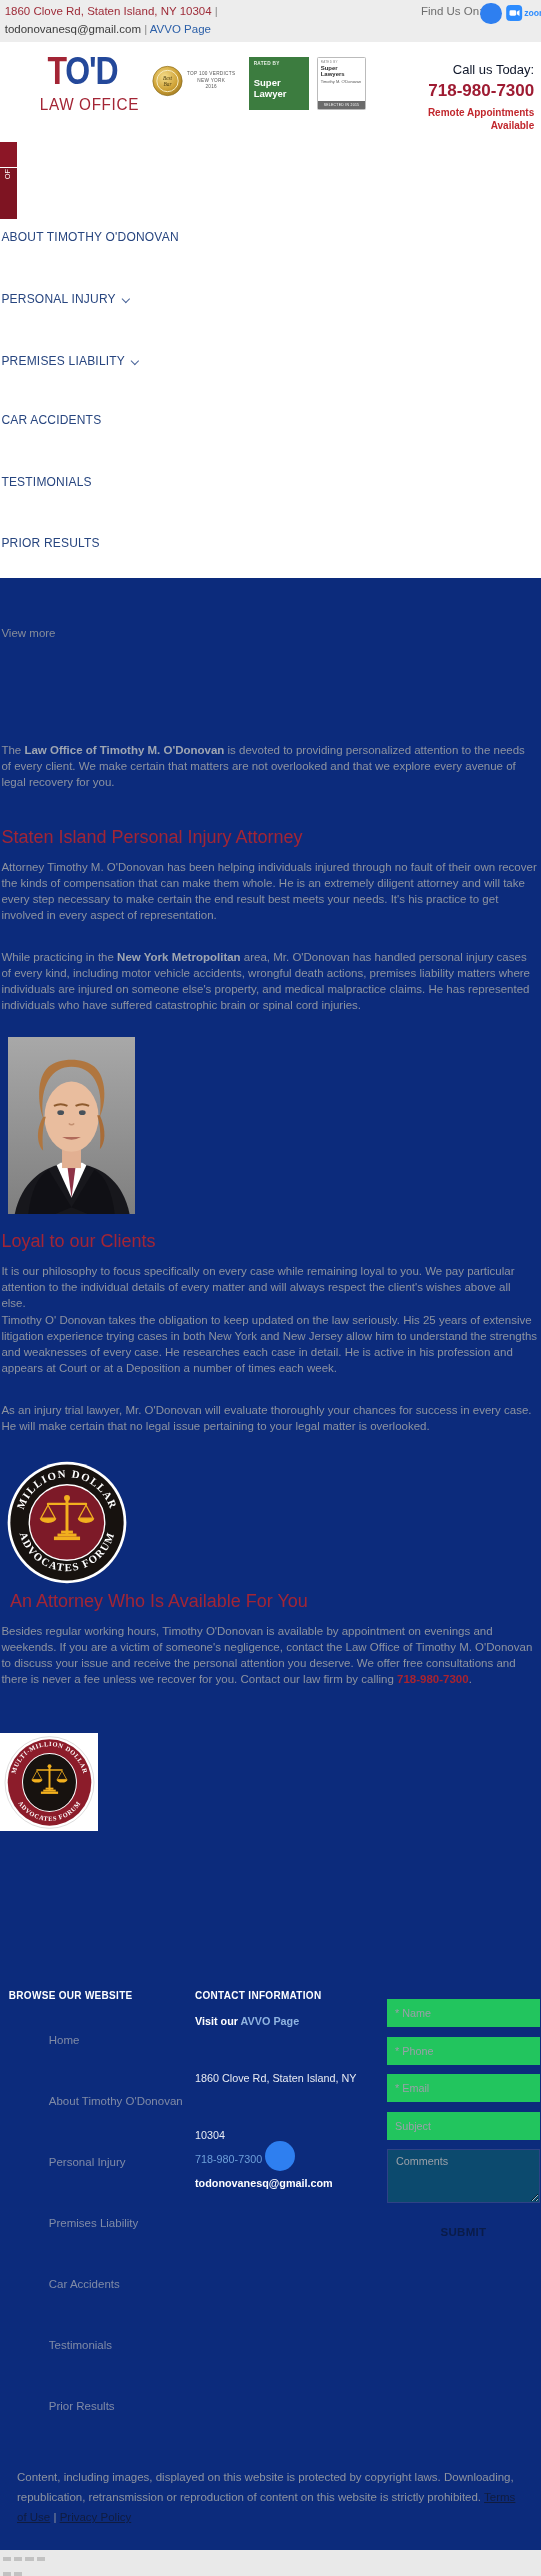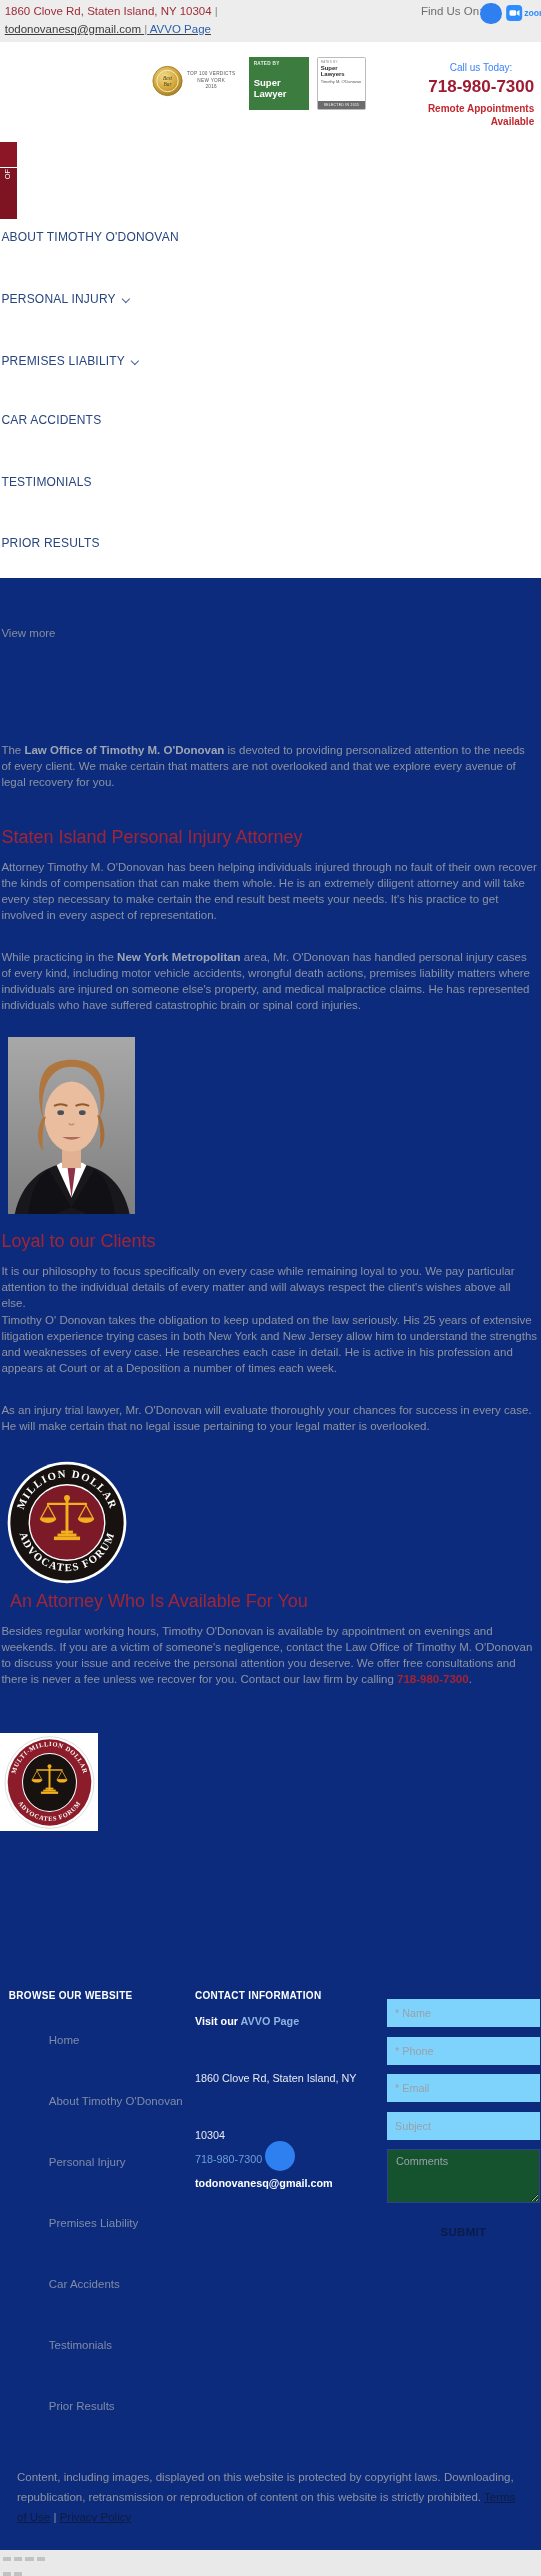--- a/index.html
+++ b/index.html
@@ -2,21 +2,21 @@
 <html style="font-size:10.8px"><head>
 <meta charset="utf-8">
 <style>
   html,body{margin:0;padding:0;background:#fff;font-family:"Liberation Sans",sans-serif;}
   .page{position:relative;width:541px;height:2576px;background:#ffffff;overflow:hidden;}
 
   
   .topbar{position:absolute;left:0;top:0;width:541px;height:42px;background:#ededed;}
   .topbar .addr{position:absolute;left:4.7px;top:4.7px;font-size:11.5px;color:#9e2b38;}
   .topbar .addr .sep{color:#8a8a8a;}
-  .topbar .line2{position:absolute;left:4.7px;top:23px;font-size:11.5px;color:#3c3c3c;text-decoration:underline;}
+  .topbar .line2{position:absolute;left:4.7px;top:23px;font-size:11.5px;color:#3c3c3c;}
   .topbar .line2 .sep{color:#8a8a8a;}
   .topbar .line2 a{color:#2b5fa8;text-decoration:none;}
   .findus{position:absolute;left:421px;top:5.4px;font-size:11.5px;color:#6e6e6e;}
   .fb-circle{position:absolute;left:480px;top:2.7px;width:21.6px;height:21.6px;border-radius:50%;background:#2e7ff0;}
   .zoomlogo{position:absolute;left:506px;top:5.4px;}
 
   
   .logo{position:absolute;left:35px;top:51px;width:95px;text-align:center;}
   .logo .mark{font-size:39px;font-weight:700;letter-spacing:-1.4px;transform:scaleX(.82);transform-origin:center;line-height:1;}
   .logo .mark .t{color:#a32535;}
@@ -27,21 +27,21 @@
   .slbadge{position:absolute;left:249px;top:57px;display:flex;gap:8px;}
   .sl-green{width:60px;height:53px;background:#3c7c3f;color:#fff;padding:4px 4.7px;box-sizing:border-box;}
   .sl-green .rb{font-size:4.7px;font-weight:bold;letter-spacing:0.3px;color:#e6f0e4;}
   .sl-green .big{margin-top:10.8px;font-size:9.5px;font-weight:bold;}
   .sl-card{width:49px;height:53px;background:#fff;border:0.7px solid #bbb;border-radius:1.4px;box-sizing:border-box;position:relative;padding:2px 2.7px;}
   .sl-card .rb{font-size:3px;color:#888;letter-spacing:0.3px;}
   .sl-card .nm{font-size:6px;font-weight:bold;color:#2d2d2d;margin-top:1.4px;}
   .sl-card .pers{font-size:4px;color:#555;margin-top:2px;}
   .sl-card .strip{position:absolute;left:0;bottom:0;width:100%;height:8px;background:#6b6b6b;color:#fff;font-size:3.4px;text-align:center;line-height:8px;letter-spacing:0.3px;}
   .callblock{position:absolute;right:6.8px;top:62px;text-align:right;}
-  .callblock .ct{font-size:10px;color:#3b82f6;text-align:center;}
+  .callblock .ct{font-size:13px;color:#0f172a;}
   .callblock .phone{font-size:17px;font-weight:bold;color:#9e1b32;margin-top:4px;}
   .callblock .remote{font-size:10px;font-weight:bold;color:#c1272d;line-height:13px;margin-top:5.4px;}
 
   
   .side1{position:absolute;left:0;top:142px;width:17px;height:25px;background:#8c1626;}
   .side2{position:absolute;left:0;top:168px;width:17px;height:51px;background:#7e1422;}
   .side2 span{position:absolute;left:3.4px;top:1.4px;color:#fff;font-size:7.4px;writing-mode:vertical-rl;transform:rotate(180deg);}
 
   
   .nav a{position:absolute;left:1.4px;font-size:12px;color:#27457f;text-decoration:none;letter-spacing:0.2px;white-space:nowrap;}
@@ -70,23 +70,23 @@
   .fhead{position:absolute;top:1412px;font-size:10px;font-weight:bold;color:#ffffff;letter-spacing:0.3px;}
   .flinks a{position:absolute;left:8.8px;font-size:11.5px;color:#808ba6;text-decoration:none;white-space:nowrap;padding-left:40px;}
   .contact{position:absolute;left:195px;top:1437px;font-size:10.8px;}
   .contact .row{height:13px;margin-bottom:10.8px;white-space:nowrap;}
   .contact .w{color:#e8ebf2;margin-top:44px;}
   .contact .bold{color:#ffffff;font-weight:bold;}
   .contact a.avvo{color:#8fb3e0;font-weight:bold;text-decoration:none;}
   .contact a.ph{color:#6d9ed9;text-decoration:none;}
   .fb-foot{position:absolute;left:265px;top:1563px;width:30px;height:30px;border-radius:50%;background:#2e7ff0;border:none;}
   .form{position:absolute;left:387px;top:1421px;width:153px;display:flex;flex-direction:column;gap:9.5px;}
-  .form input{height:28px;border:none;border-radius:0;background:#7dd3fc;padding:0 8px;box-sizing:border-box;font-size:10.8px;font-family:"Liberation Sans",sans-serif;color:#333;}
+  .form input{height:28px;border:none;border-radius:0;background:#22c55e;padding:0 8px;box-sizing:border-box;font-size:10.8px;font-family:"Liberation Sans",sans-serif;color:#333;}
   .form input::placeholder,.form textarea::placeholder{color:#9aa0a8;}
-  .form textarea{height:54px;background:#14532d;border:0.7px solid #2f4286;color:#c7ccd6;padding:5.4px 8px;box-sizing:border-box;font-size:10.8px;font-family:"Liberation Sans",sans-serif;resize:vertical;}
+  .form textarea{height:54px;background:#0c4a6e;border:0.7px solid #2f4286;color:#c7ccd6;padding:5.4px 8px;box-sizing:border-box;font-size:10.8px;font-family:"Liberation Sans",sans-serif;resize:vertical;}
   .form .submitwrap{text-align:center;margin-top:12px;}
   .form button{background:none;border:none;color:#0a1c49;font-weight:bold;font-size:11.5px;letter-spacing:0.3px;font-family:"Liberation Sans",sans-serif;cursor:pointer;}
   .copyright{position:absolute;left:17px;top:1889px;width:504px;font-size:11.5px;line-height:20px;color:#8d93a0;}
   .copyright a{color:#101c3f;}
 
   .graystrip{position:absolute;left:0;top:2550px;width:541px;height:26px;background:#e9e9e9;}
   .graystrip i{position:absolute;height:4px;background:#c2c2c2;}
 </style>
 </head>
 <body>
@@ -127,20 +127,24 @@
     <a href="#" class="zoomlogo">
       <svg width="35" height="16" viewBox="0 0 52 24">
         <rect x="0" y="0" width="24" height="24" rx="6" fill="#2d8cff"></rect>
         <rect x="5" y="8" width="10" height="8" rx="2" fill="#ffffff"></rect>
         <path d="M16 10 L20 7.5 L20 16.5 L16 14 Z" fill="#ffffff"></path>
         <text x="27" y="17" font-size="13" font-weight="bold" fill="#2d8cff" font-family="Liberation Sans, sans-serif">zoom</text>
       </svg>
     </a>
   </div>
 
+  <div class="logo">
+    <div class="mark"><span class="t">T</span><span class="od">O'D</span></div>
+    <div class="sub">LAW OFFICE</div>
+  </div>
 
   <div class="goldbadge">
     <svg width="31" height="32" viewBox="0 0 46 48">
       <circle cx="23" cy="24" r="22" fill="url(#goldg)" stroke="#8a6d1f"></circle>
       <circle cx="23" cy="24" r="16" fill="none" stroke="#f7ecc0" stroke-width="1.5"></circle>
       <text x="23" y="22" text-anchor="middle" font-size="8" font-style="italic" fill="#4d3c0d" font-family="Liberation Serif, serif">Best</text>
       <text x="23" y="32" text-anchor="middle" font-size="8" font-style="italic" fill="#4d3c0d" font-family="Liberation Serif, serif">Bar</text>
     </svg>
     <div class="gtxt">
       <div>TOP 100 VERDICTS</div>

